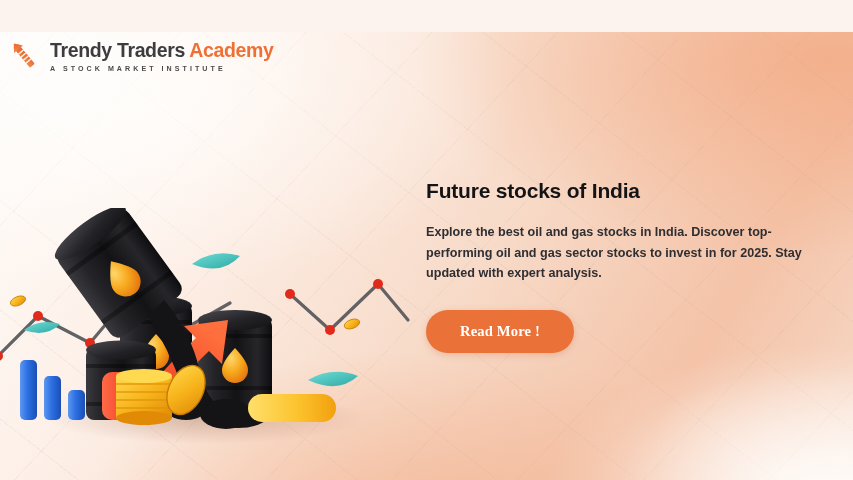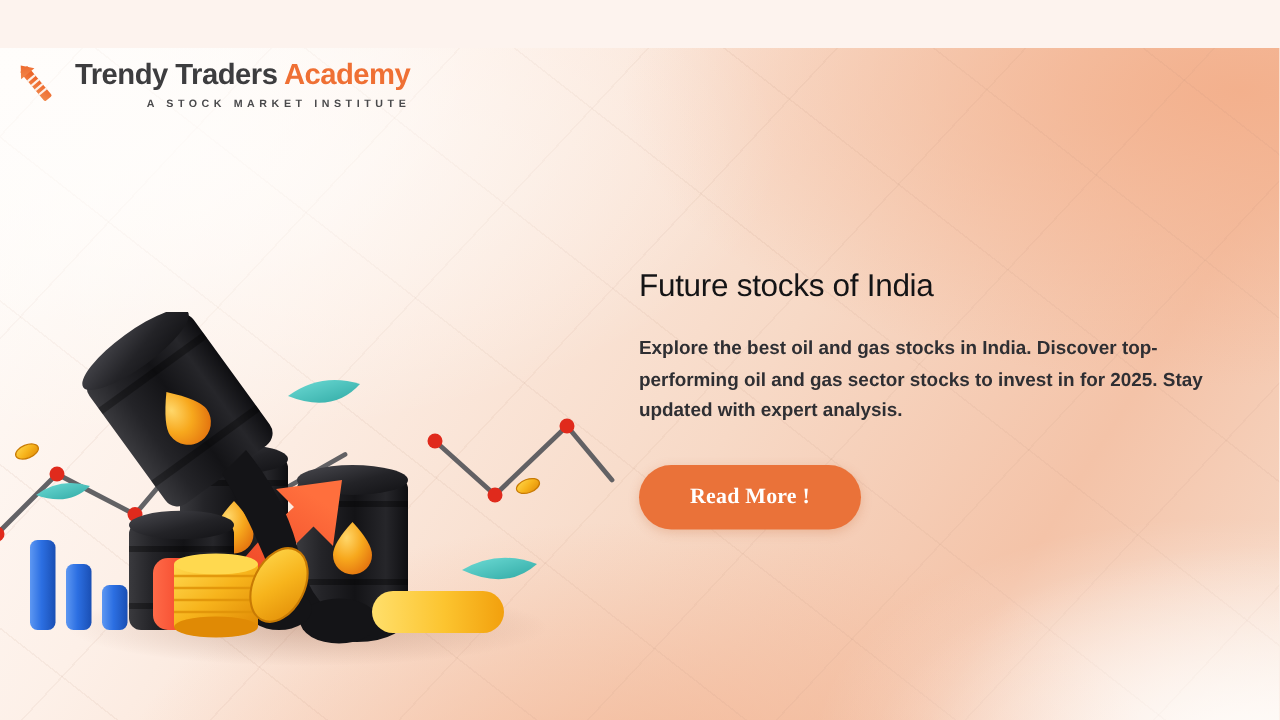--- a/index.html
+++ b/index.html
@@ -69,21 +69,20 @@
     white-space: nowrap;
   }
   .logo-title .accent { color: #ef7034; }
   .logo-tagline {
     margin-top: 5px;
     font-size: 7.1px;
     font-weight: 700;
     letter-spacing: 3.05px;
     color: #4a4a4c;
     white-space: nowrap;
-    text-align: right;
   }
 
   
   .illustration {
     position: absolute;
     left: -10px;
     top: 176px;
     width: 430px;
     height: 250px;
     z-index: 3;
@@ -101,21 +100,21 @@
   .headline {
     font-size: 23.5px;
     font-weight: 700;
     letter-spacing: -0.2px;
     color: #ec6a39;
     line-height: 1.22;
   }
   .subhead {
     margin-top: 14px;
     font-size: 21px;
-    font-weight: 400;
+    font-weight: 700;
     letter-spacing: -0.2px;
     color: #141416;
     line-height: 1.2;
   }
   .body-copy {
     margin-top: 19px;
     font-size: 12.6px;
     line-height: 1.62;
     color: #2f2f33;
     max-width: 404px;

